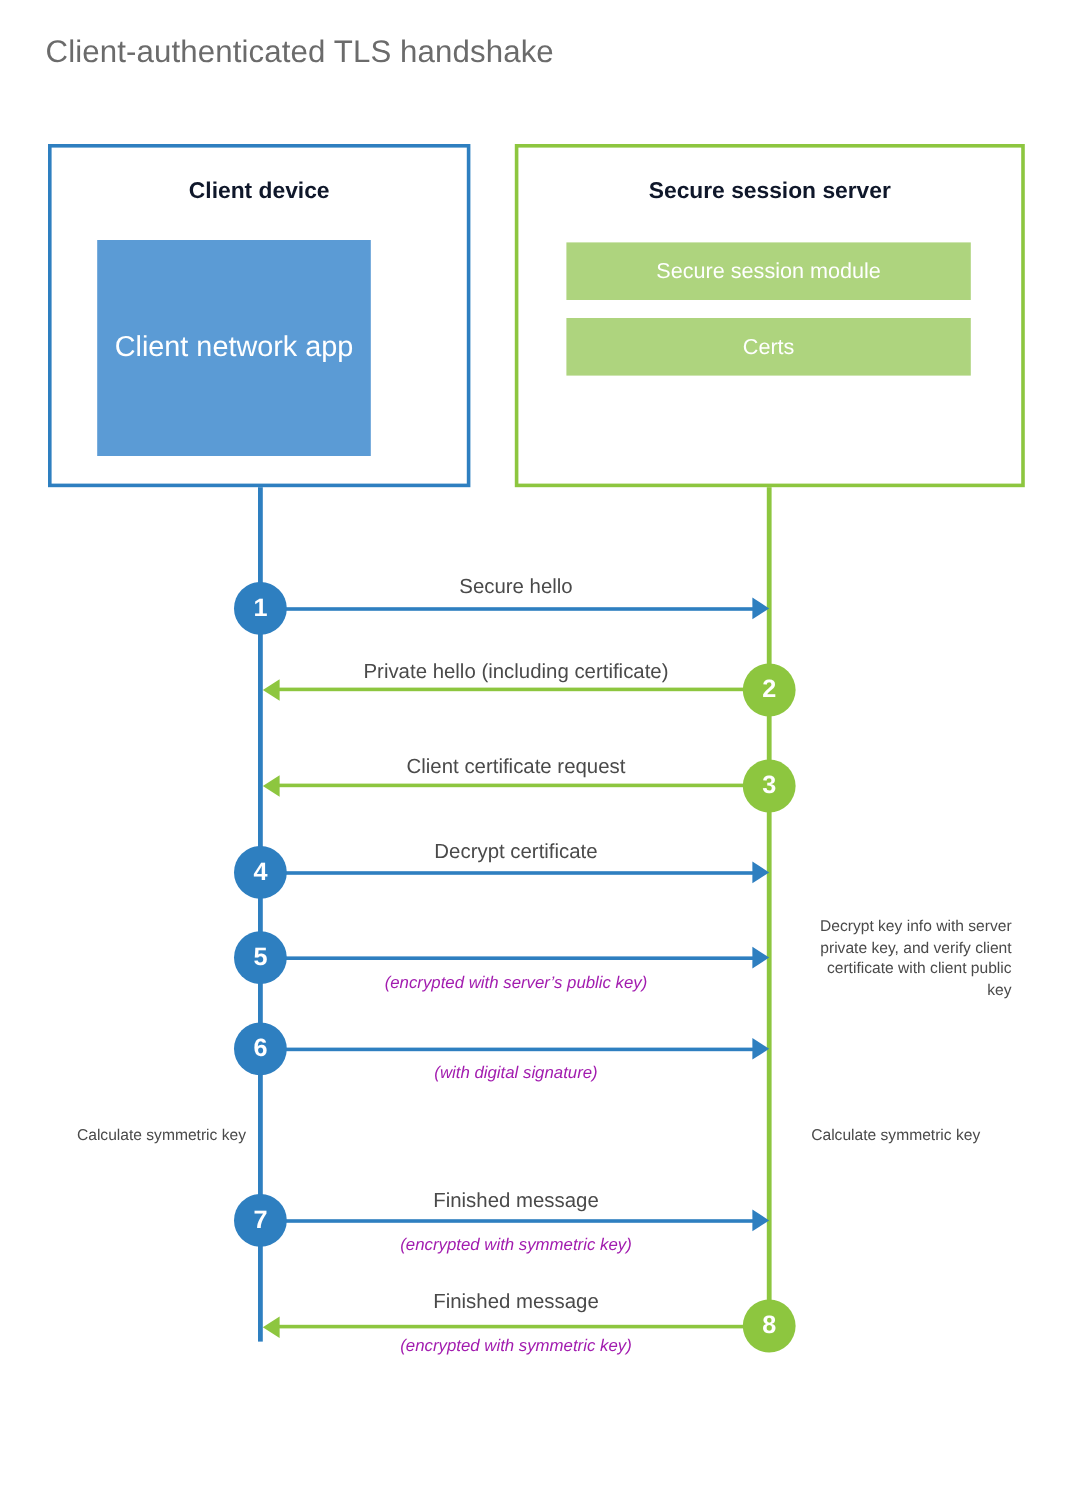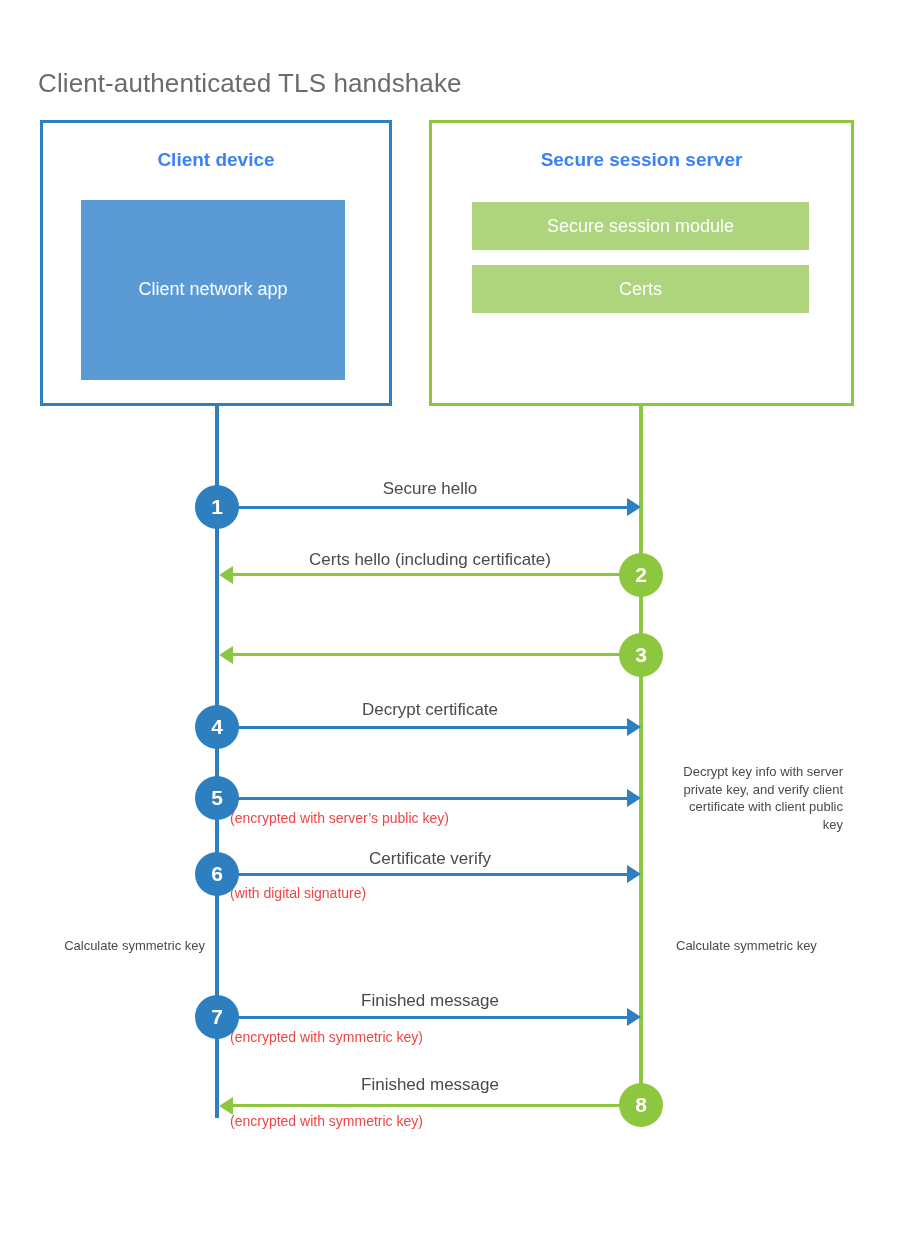--- a/index.html
+++ b/index.html
@@ -20,21 +20,20 @@
   }
   .page-title {
     position: absolute;
     left: 38px;
     top: 28px;
     font-size: 26px;
     font-weight: 400;
     color: #6b6b6b;
     letter-spacing: 0.1px;
     white-space: nowrap;
-    margin-top: 40px;
   }
 
   
   .party-box {
     position: absolute;
     background: #ffffff;
     box-sizing: border-box;
   }
   .party-box.client {
     left: 40px;
@@ -51,32 +50,32 @@
     border: 3px solid #8DC63F;
   }
   .party-title {
     position: absolute;
     left: 0;
     right: 0;
     top: 26px;
     text-align: center;
     font-size: 19px;
     font-weight: bold;
-    color: #3b82f6;
+    color: #0f172a;
   }
 
   .client-app-box {
     position: absolute;
     left: 38px;
     top: 77px;
-    width: 264px;
+    width: 228px;
     height: 180px;
     background: #5B9BD5;
     color: #ffffff;
-    font-size: 18px;
+    font-size: 24px;
     display: flex;
     align-items: center;
     justify-content: center;
     text-align: center;
     line-height: 1.3;
     padding: 0 10px;
     box-sizing: border-box;
   }
 
   .server-bar {
@@ -168,23 +167,25 @@
     width: 400px;
     text-align: center;
     font-size: 17px;
     color: #4a4a4a;
     white-space: nowrap;
   }
   .msg-sublabel {
     position: absolute;
     left: 230px;
     width: 400px;
+    text-align: center;
     font-size: 14px;
-    color: #ef4444;
+    color: #a21caf;
     white-space: nowrap;
+    font-style: italic;
   }
 
   
   .side-note {
     position: absolute;
     font-size: 13px;
     color: #4a4a4a;
     line-height: 1.35;
   }
   .side-note.server-decrypt {
@@ -229,40 +230,40 @@
   </div>
 
   <div class="lifeline client"></div>
   <div class="lifeline server"></div>
 
   <div class="msg-label" style="top:479px">Secure hello</div>
   <div class="msg-line to-server" style="top:506px"></div>
   <div class="arrow-head right" style="left:627px; top:498px"></div>
   <div class="step-circle blue" style="top:485px">1</div>
 
-  <div class="msg-label" style="top:550px">Certs hello (including certificate)</div>
+  <div class="msg-label" style="top:550px">Private hello (including certificate)</div>
   <div class="msg-line to-client" style="top:573px"></div>
   <div class="arrow-head left" style="left:219px; top:566px"></div>
   <div class="step-circle green" style="top:553px">2</div>
 
+  <div class="msg-label" style="top:629px">Client certificate request</div>
   <div class="msg-line to-client" style="top:653px"></div>
   <div class="arrow-head left" style="left:219px; top:646px"></div>
   <div class="step-circle green" style="top:633px">3</div>
 
   <div class="msg-label" style="top:700px">Decrypt certificate</div>
   <div class="msg-line to-server" style="top:726px"></div>
   <div class="arrow-head right" style="left:627px; top:718px"></div>
   <div class="step-circle blue" style="top:705px">4</div>
 
   <div class="msg-line to-server" style="top:797px"></div>
   <div class="arrow-head right" style="left:627px; top:789px"></div>
   <div class="msg-sublabel" style="top:810px">(encrypted with server’s public key)</div>
   <div class="step-circle blue" style="top:776px">5</div>
 
-  <div class="msg-label" style="top:849px">Certificate verify</div>
   <div class="msg-line to-server" style="top:873px"></div>
   <div class="arrow-head right" style="left:627px; top:865px"></div>
   <div class="msg-sublabel" style="top:885px">(with digital signature)</div>
   <div class="step-circle blue" style="top:852px">6</div>
 
   <div class="msg-label" style="top:991px">Finished message</div>
   <div class="msg-line to-server" style="top:1016px"></div>
   <div class="arrow-head right" style="left:627px; top:1008px"></div>
   <div class="msg-sublabel" style="top:1029px">(encrypted with symmetric key)</div>
   <div class="step-circle blue" style="top:995px">7</div>

